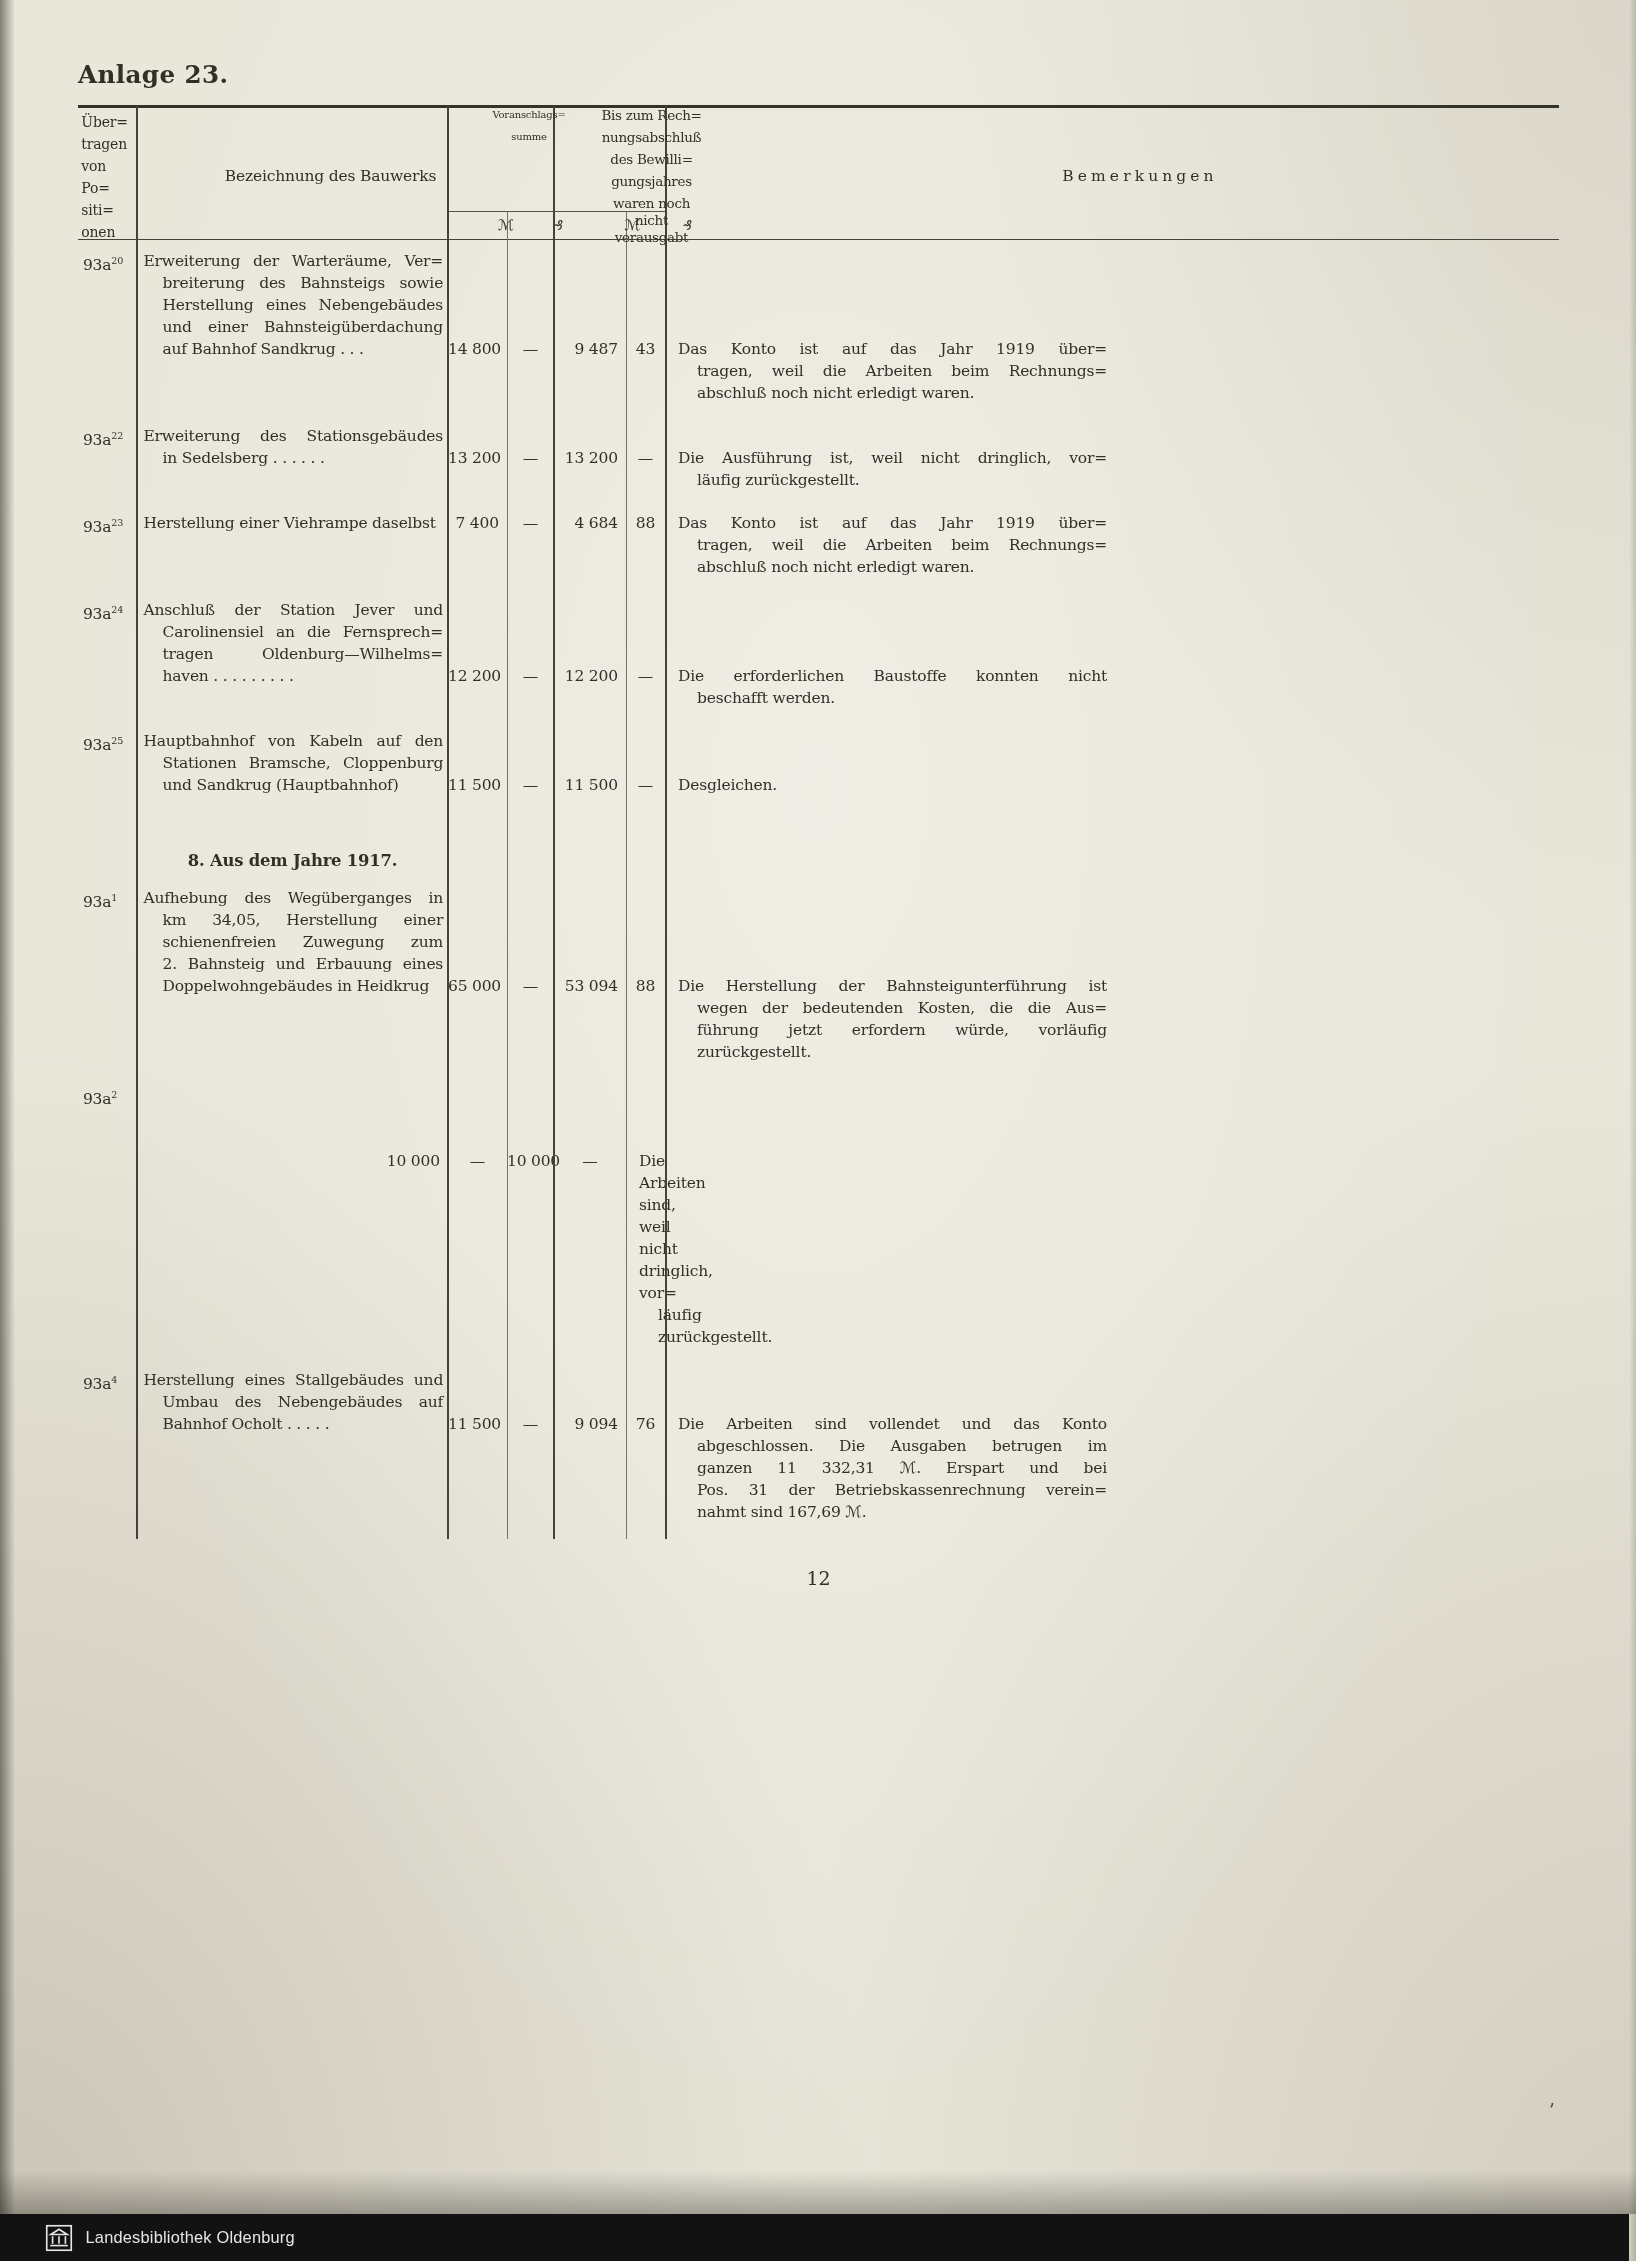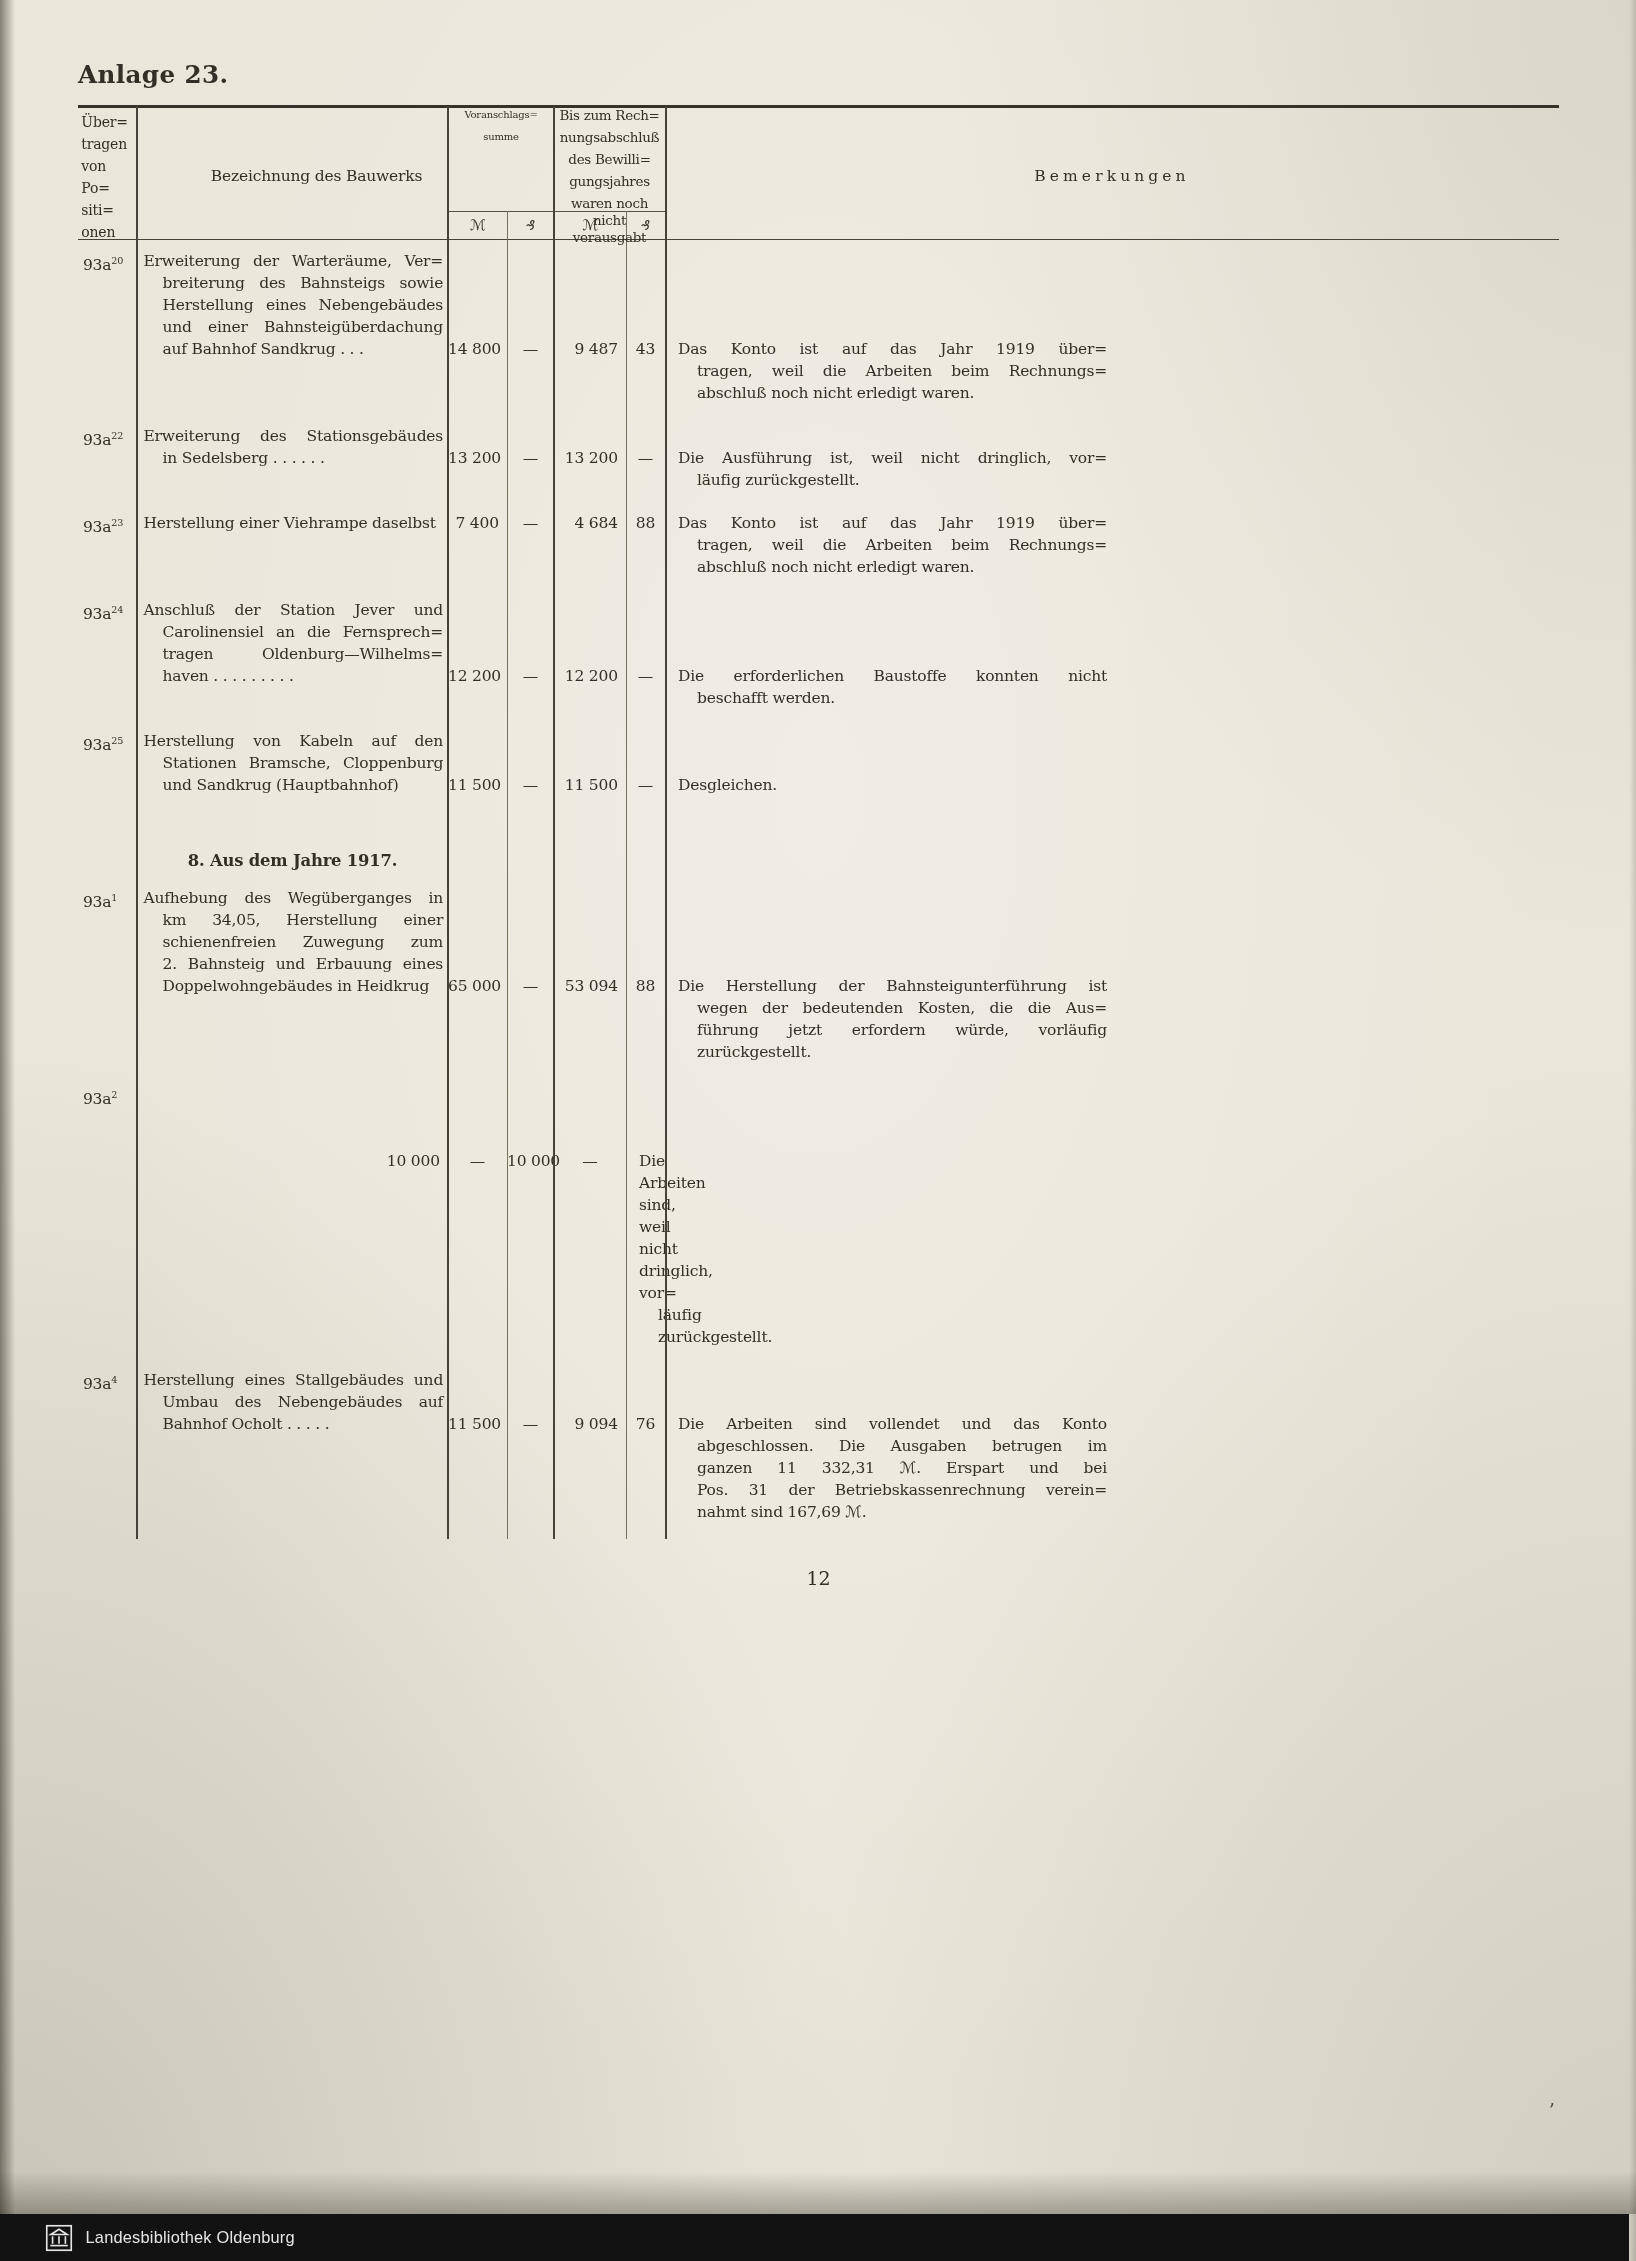--- a/index.html
+++ b/index.html
@@ -39,20 +39,21 @@
   .vline { position:absolute; top:1.6px; bottom:0; width:1.6px; background:#46423a; }
   .v1 { left:58px; } .v2 { left:369px; } .v3 { left:475px; } .v4 { left:587px; }
   .vsub { position:absolute; top:106px; bottom:0; width:0.8px; background:#76725f; }
   .s3 { left:429px; } .s4 { left:548px; }
 
   
   .thead {
     display:grid;
     grid-template-columns:59px 311px 106px 111px 1fr;
     height:134px;
+    gap:14px;
   }
   .h { position:relative; }
   .h1 { padding:9.8px 3.3px 0 3.3px; font-size:14px; line-height:17px; }
   .h2 { display:flex; align-items:center; justify-content:center; font-size:15.5px;padding-left:48px; }
   .h5 { display:flex; align-items:center; justify-content:center; font-size:15.5px; letter-spacing:4.1px;text-align:center; }
   .htop3 { height:106px; display:flex; flex-direction:column; justify-content:flex-start; font-size:10px; line-height:19px; }
   .htop4 { height:106px; padding-top:2.5px; font-size:13.5px; line-height:17px; letter-spacing:-0.3px; }
   .hcur { height:28px; display:grid; }
   .h3 .hcur { grid-template-columns:59px 47px; }
   .h4 .hcur { grid-template-columns:72px 39px; }
@@ -247,21 +248,21 @@
           <div class="cell amt ap"><span>—</span></div>
           <div class="cell remark justify hang">
               <div class="tline jl">Die erforderlichen Baustoffe konnten nicht</div>
               <div class="tline cont">beschafft werden.</div>
             </div>
         </div>
 
         <div class="row" style="--dl:3">
           <div class="cell pos"><span>93a</span><span class="sup">25</span></div>
           <div class="cell desc justify hang">
-              <div class="tline jl">Herstellung von Kabeln auf den</div>
+              <div class="tline jl">Hauptbahnhof von Kabeln auf den</div>
               <div class="tline jl cont">Stationen Bramsche, Cloppenburg</div>
               <div class="tline cont">und Sandkrug (Hauptbahnhof)</div>
             </div>
           <div class="cell amt am"><span>11 500</span></div>
           <div class="cell amt ap"><span>—</span></div>
           <div class="cell amt am"><span>11 500</span></div>
           <div class="cell amt ap"><span>—</span></div>
           <div class="cell remark justify hang">
               <div class="tline">Desgleichen.</div>
             </div>

